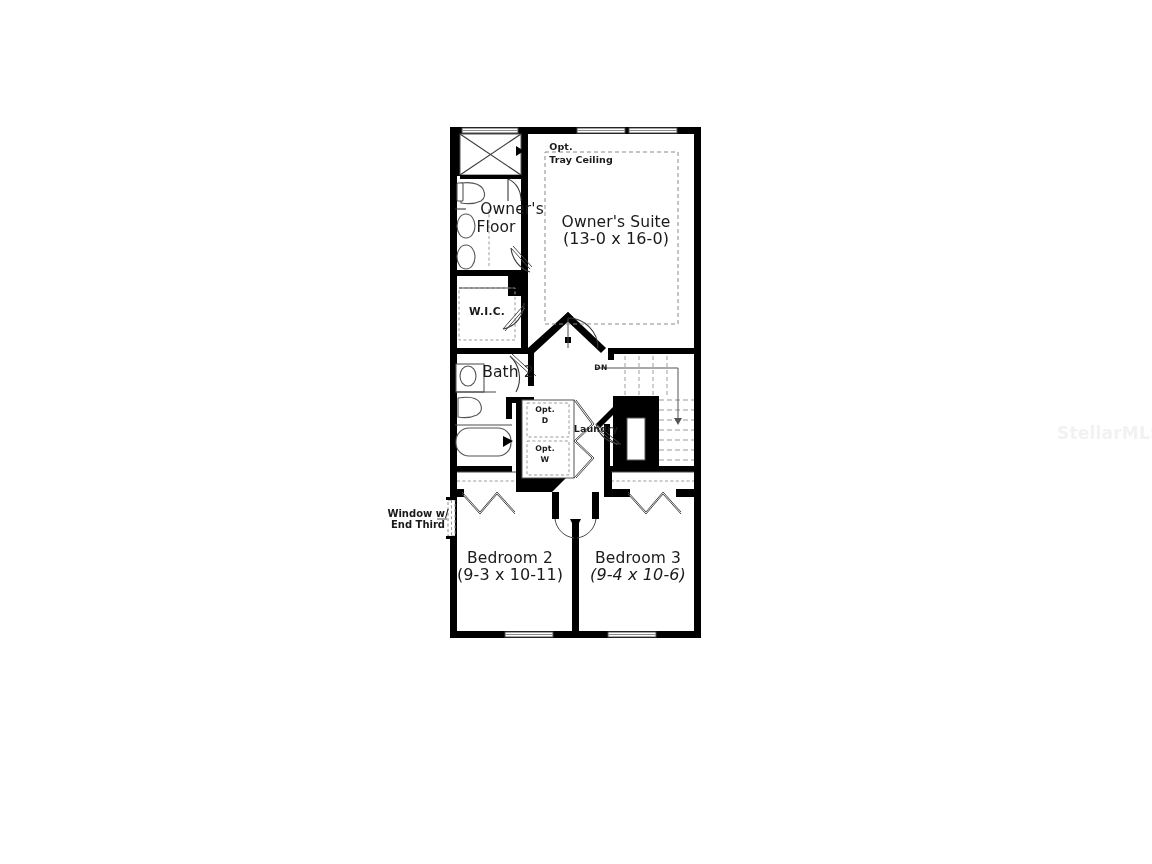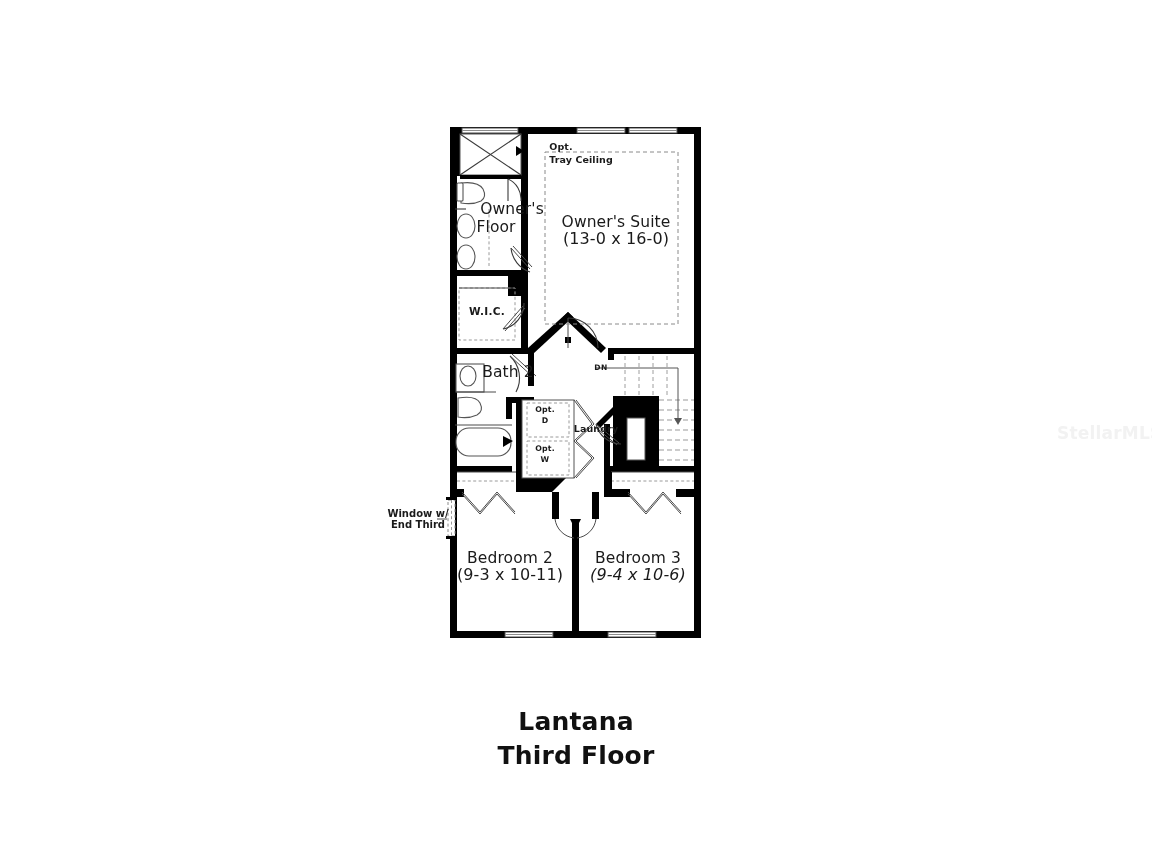--- a/index.html
+++ b/index.html
@@ -365,20 +365,16 @@
     <div class="lbl lbl-tiny" style="left:545px; top:449px;">Opt.</div>
     <div class="lbl lbl-tiny" style="left:545px; top:460px;">W</div>
 
     <div class="lbl lbl-dn" style="left:601px; top:368px;text-align:right;">DN</div>
 
     <div class="lbl lbl-note" style="left:418px; top:514px;">Window w/</div>
     <div class="lbl lbl-note" style="left:418px; top:525px;">End Third</div>
 
   </div>
 
-  <div id="plan-title" style="top:705px;">
-    <span>Lantana</span>
-    <span class="t2">Third Floor</span>
-  </div>
 
   <div id="watermark" style="left:1057px; top:423px;">StellarMLS</div>
 
 </div>
 
 </body></html>

